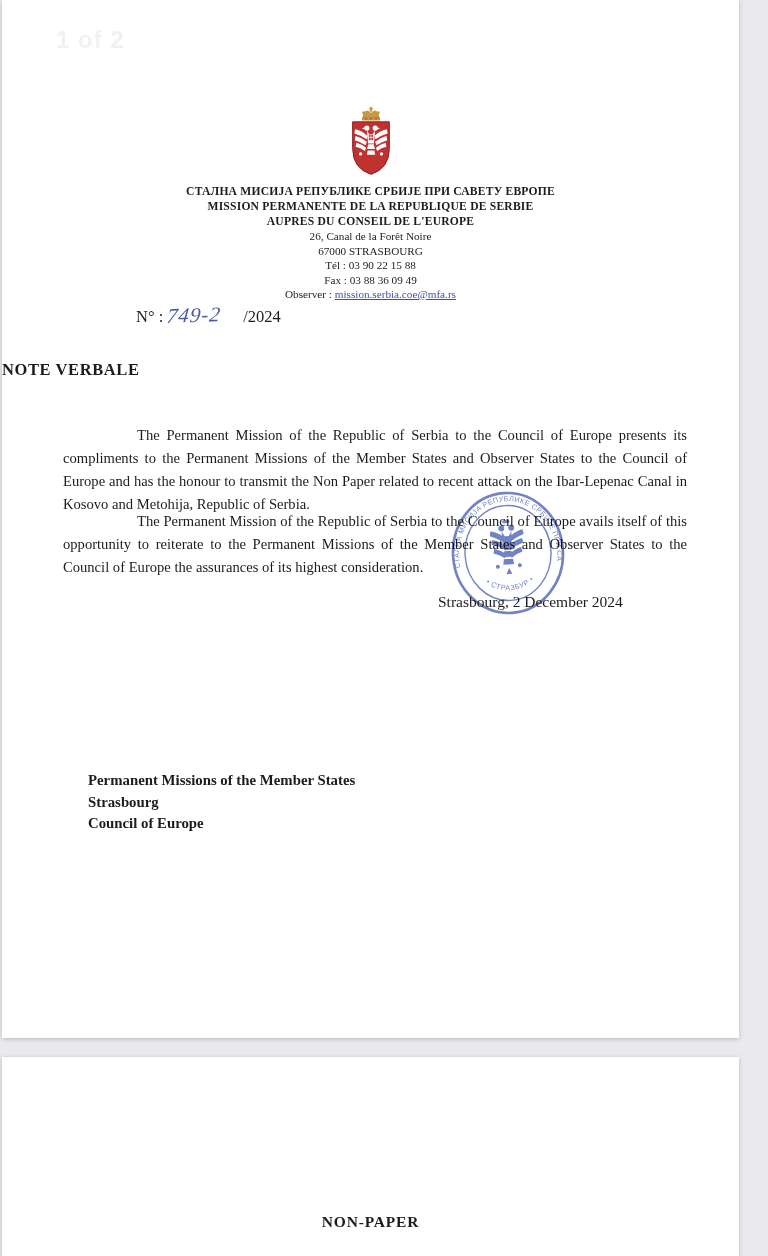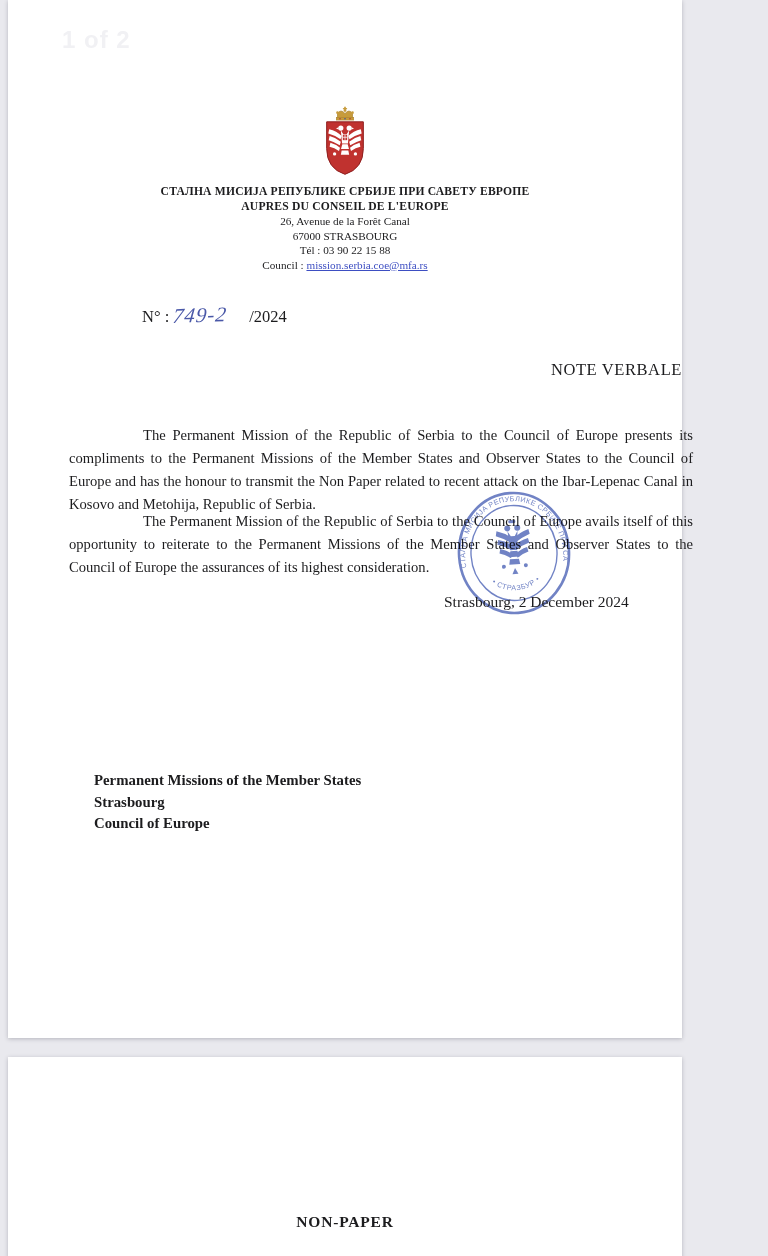--- a/index.html
+++ b/index.html
@@ -6,22 +6,22 @@
   html, body { width: 768px; height: 1256px; }
   body {
     background: #e9e9ee;
     font-family: "Liberation Serif", serif;
     position: relative;
     overflow: hidden;
     color: #1c1c1e;
   }
   .page {
     position: absolute;
-    left: 8px;
-    width: 674px;
+    left: 2px;
+    width: 737px;
     background: #ffffff;
     box-shadow: 0 1px 4px rgba(50,50,70,0.28);
   }
   #page1 { top: 0; height: 1038px; }
   #page2 { top: 1057px; height: 280px; }
 
   .page-indicator {
     position: absolute;
     left: 54px; top: 26px;
     font-family: "Liberation Sans", sans-serif;
@@ -65,23 +65,23 @@
     color: #4a58a8;
     transform: skewX(-8deg) rotate(-2deg);
     margin: 0 6px 0 4px;
     letter-spacing: 1px;
   }
   .ref-suffix { margin-left: 16px; }
 
   .doc-title {
     position: absolute;
     top: 360px; left: 0; width: 100%;
-    text-align: right;
+    text-align: left;
     font-size: 16.5px;
-    font-weight: normal;
+    font-weight: bold;
     letter-spacing: 0.6px;
   }
 
   .para {
     position: absolute;
     left: 61px; width: 624px;
     text-align: justify;
     font-size: 14.6px;
     line-height: 23px;
     text-indent: 74px;
@@ -162,25 +162,27 @@
       <path d="M26 54.5 h8 l1 5 h-10 z"></path>
       <circle cx="17.5" cy="58.5" r="2"></circle>
       <circle cx="42.5" cy="58.5" r="2"></circle>
     </g>
     <rect x="27.4" y="35.5" width="5.2" height="6.5" fill="#c0322f"></rect>
     <path d="M30 35.8 v5.8 M27.6 38.5 h4.8" stroke="#ffffff" stroke-width="0.9"></path>
   </svg>
 
   <div class="letterhead">
     <div class="lh-bold">СТАЛНА МИСИЈА РЕПУБЛИКЕ СРБИЈЕ ПРИ САВЕТУ ЕВРОПЕ</div>
+    <div class="lh-bold">MISSION PERMANENTE DE LA REPUBLIQUE DE SERBIE</div>
     <div class="lh-bold">AUPRES DU CONSEIL DE L'EUROPE</div>
-    <div class="lh-plain">26, Avenue de la Forêt Canal</div>
+    <div class="lh-plain">26, Canal de la Forêt Noire</div>
     <div class="lh-plain">67000 STRASBOURG</div>
     <div class="lh-plain">Tél : 03 90 22 15 88</div>
-    <div class="lh-email-line"><span>Council : </span><span class="lh-email">mission.serbia.coe@mfa.rs</span></div>
+    <div class="lh-plain">Fax : 03 88 36 09 49</div>
+    <div class="lh-email-line"><span>Observer : </span><span class="lh-email">mission.serbia.coe@mfa.rs</span></div>
   </div>
 
   <div class="ref-line">
     <span>N° :</span><span class="ref-handwritten">749-2</span><span class="ref-suffix">/2024</span>
   </div>
 
   <div class="doc-title">NOTE VERBALE</div>
 
   <p class="para" id="para1">The Permanent Mission of the Republic of Serbia to the Council of Europe presents its compliments to the Permanent Missions of the Member States and Observer States to the Council of Europe and has the honour to transmit the Non Paper related to recent attack on the Ibar-Lepenac Canal in Kosovo and Metohija, Republic of Serbia.</p>
   <p class="para" id="para2">The Permanent Mission of the Republic of Serbia to the Council of Europe avails itself of this opportunity to reiterate to the Permanent Missions of the Member States and Observer States to the Council of Europe the assurances of its highest consideration.</p>

